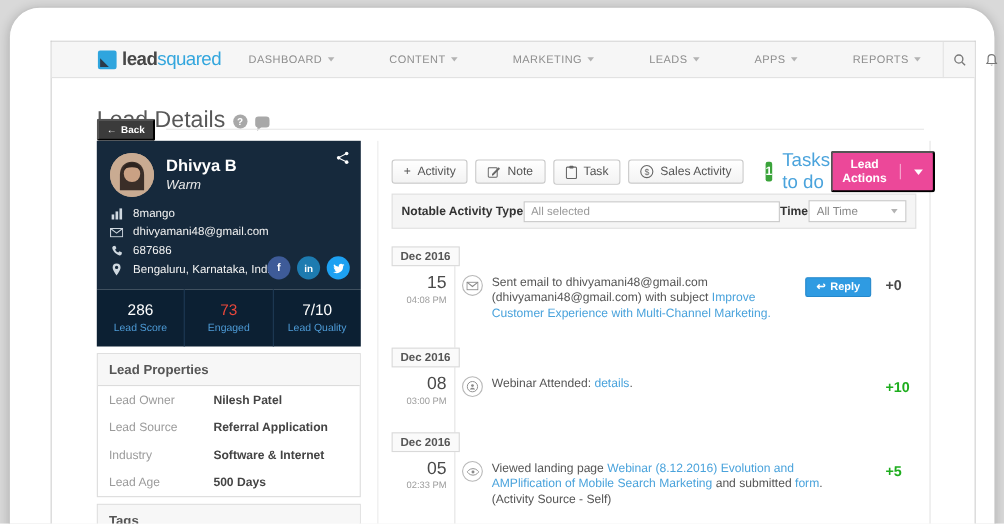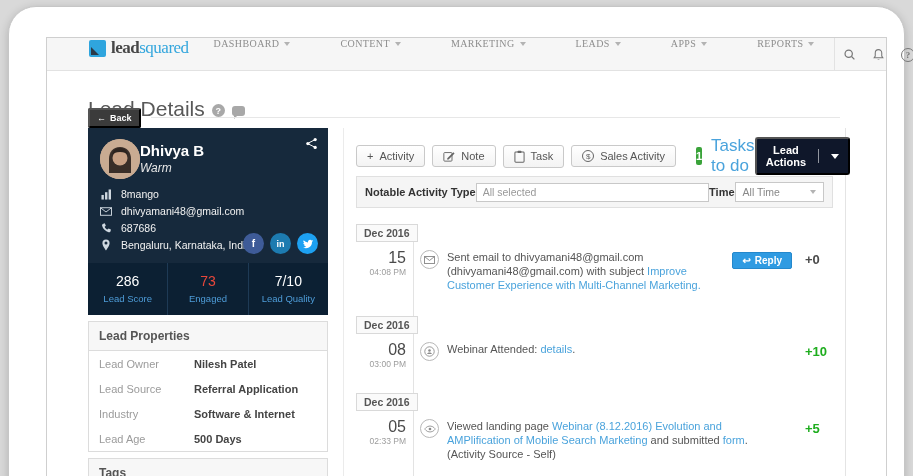--- a/index.html
+++ b/index.html
@@ -14,21 +14,21 @@
     background:#ffffff; border-radius:28px; border:1px solid #c6c6c6;
     box-shadow:0 2px 10px rgba(0,0,0,.18);
   }
   .app-window {
     position:absolute; left:37px; top:30px; width:841px; height:446px;
     background:#fff; border:1px solid #cfcfcf; border-bottom:none;
   }
   
   .navbar {
     height:33px; background:#f6f6f6; border-bottom:1px solid #e2e2e2;
-    display:flex; align-items:flex-start; padding-left:42px;font-family:Liberation Serif, serif;
+    display:flex; align-items:center; padding-left:42px;
   }
   .logo { display:flex; align-items:center; gap:5px; font-size:17px; cursor:pointer; }
   .logo-mark { width:17px; height:17px; background:#2fa5de; border-radius:2px; position:relative; }
   .logo-mark::after { content:""; position:absolute; left:2px; bottom:2px; width:0; height:0;
     border-bottom:8px solid #2b3a49; border-right:8px solid transparent; }
   .logo-lead { font-weight:bold; color:#474747; letter-spacing:-.5px; }
   .logo-squared { color:#33a6dd; letter-spacing:-.5px; }
   .menu { margin-left:auto; display:flex; align-items:center; gap:25px; font-size:10px; color:#8d8d8d; letter-spacing:.4px; }
   .menu-item { display:flex; gap:5px; align-items:center; cursor:pointer; white-space:nowrap;padding-left:25px; }
   .chev { width:0; height:0; border-left:3px solid transparent; border-right:3px solid transparent; border-top:4px solid #b3b3b3; }
@@ -45,21 +45,21 @@
   .bubble { width:13px; height:10px; background:#a8a8a8; border-radius:3px; position:relative; margin-top:4px; }
   .bubble::after { content:""; position:absolute; left:2px; bottom:-3px;
     border-top:4px solid #a8a8a8; border-right:4px solid transparent; }
   .back-btn { position:absolute; left:41px; top:70px; background:#3b3b3b; color:#fff; font-size:9px; font-weight:bold;
     padding:3px 7px; border-radius:2px; display:flex; gap:4px; align-items:center; cursor:pointer; }
   .title-rule { position:absolute; left:104px; right:46px; top:79px; border-top:1px solid #e7e7e7; }
   
   .left-col { position:absolute; left:41px; top:90px; width:240px; }
   .profile-card { background:#16293c; color:#fff; position:relative; height:135px; padding:11px 12px; }
   .avatar { width:40px; height:40px; border-radius:50%; background:#c9ab92; overflow:hidden; flex:none; }
-  .p-head { display:flex; }
+  .p-head { display:flex; gap:11px; }
   .p-name { font-size:15px; font-weight:bold; margin-top:3px; }
   .p-status { font-size:12px; font-style:italic; color:#e9e9e9; margin-top:2px; }
   .share-btn { position:absolute; right:10px; top:9px; cursor:pointer; }
   .contact-rows { margin-top:9px; }
   .contact-row { display:flex; gap:9px; align-items:center; font-size:10.5px; color:#f2f2f2; margin-top:5px; }
   .c-icon { width:12px; display:flex; justify-content:center; color:#cfd8e0; flex:none; }
   .socials { position:absolute; right:10px; bottom:9px; display:flex; gap:6px; }
   .soc { width:21px; height:21px; border-radius:50%; color:#fff; font-size:10px; font-weight:bold;
     display:flex; align-items:center; justify-content:center; cursor:pointer; }
   .soc.fb { background:#3e5b98; }
@@ -81,21 +81,21 @@
     border-left:1px solid #ebebeb; border-right:1px solid #e4e4e4; padding:8px 12px 0; }
   .toolbar { display:flex; align-items:center; }
   .tb-btn { display:flex; align-items:center; gap:6px; border:1px solid #c9c9c9; background:linear-gradient(#fff,#f3f3f3);
     border-radius:3px; font-size:11px; color:#555; padding:4px 10px; margin-right:7px; cursor:pointer; white-space:nowrap; }
   .dollar-circle { width:12px; height:12px; border:1px solid #666; border-radius:50%; font-size:8px; color:#666;
     display:flex; align-items:center; justify-content:center; }
   .tb-divider { width:1px; height:24px; background:#ddd; margin:0 10px 0 3px; }
   .badge { width:18px; height:18px; background:#3aa33a; color:#fff; font-size:11px; font-weight:bold;
     display:flex; align-items:center; justify-content:center; border-radius:2px; }
   .tasks-link { color:#4aa3dc; font-size:17px; margin-left:9px; cursor:pointer; }
-  .lead-actions { margin-left:auto; background:#0f172a; color:#fff; font-size:11px; font-weight:bold; border-radius:3px;
+  .lead-actions { margin-left:auto; background:#ec4899; color:#fff; font-size:11px; font-weight:bold; border-radius:3px;
     padding:5px 9px; display:flex; align-items:center; gap:12px; cursor:pointer; }
   .la-sep { width:1px; height:14px; background:rgba(255,255,255,.55); }
   .chev-white { width:0; height:0; border-left:4px solid transparent; border-right:4px solid transparent; border-top:5px solid #fff; }
   .ah-title { font-size:13px; font-weight:bold; color:#3f3f3f; margin:15px 0 7px; }
   .filter-bar { background:#f5f5f5; border:1px solid #e0e0e0; display:flex; align-items:center; gap:0; padding:5px 8px; font-size:11px; }
   .filter-label { font-weight:bold; color:#333; white-space:nowrap; }
   .filter-input { width:253px; height:19px; border:1px solid #c8c8c8; font-size:10.5px; color:#999; padding:0 6px;
     background:#fff; font-family:"Liberation Sans",sans-serif; }
   .time-select { width:96px; height:20px; border:1px solid #c8c8c8; background:#fff; color:#888; font-size:10.5px;
     display:flex; align-items:center; justify-content:space-between; padding:0 7px; cursor:pointer; }

